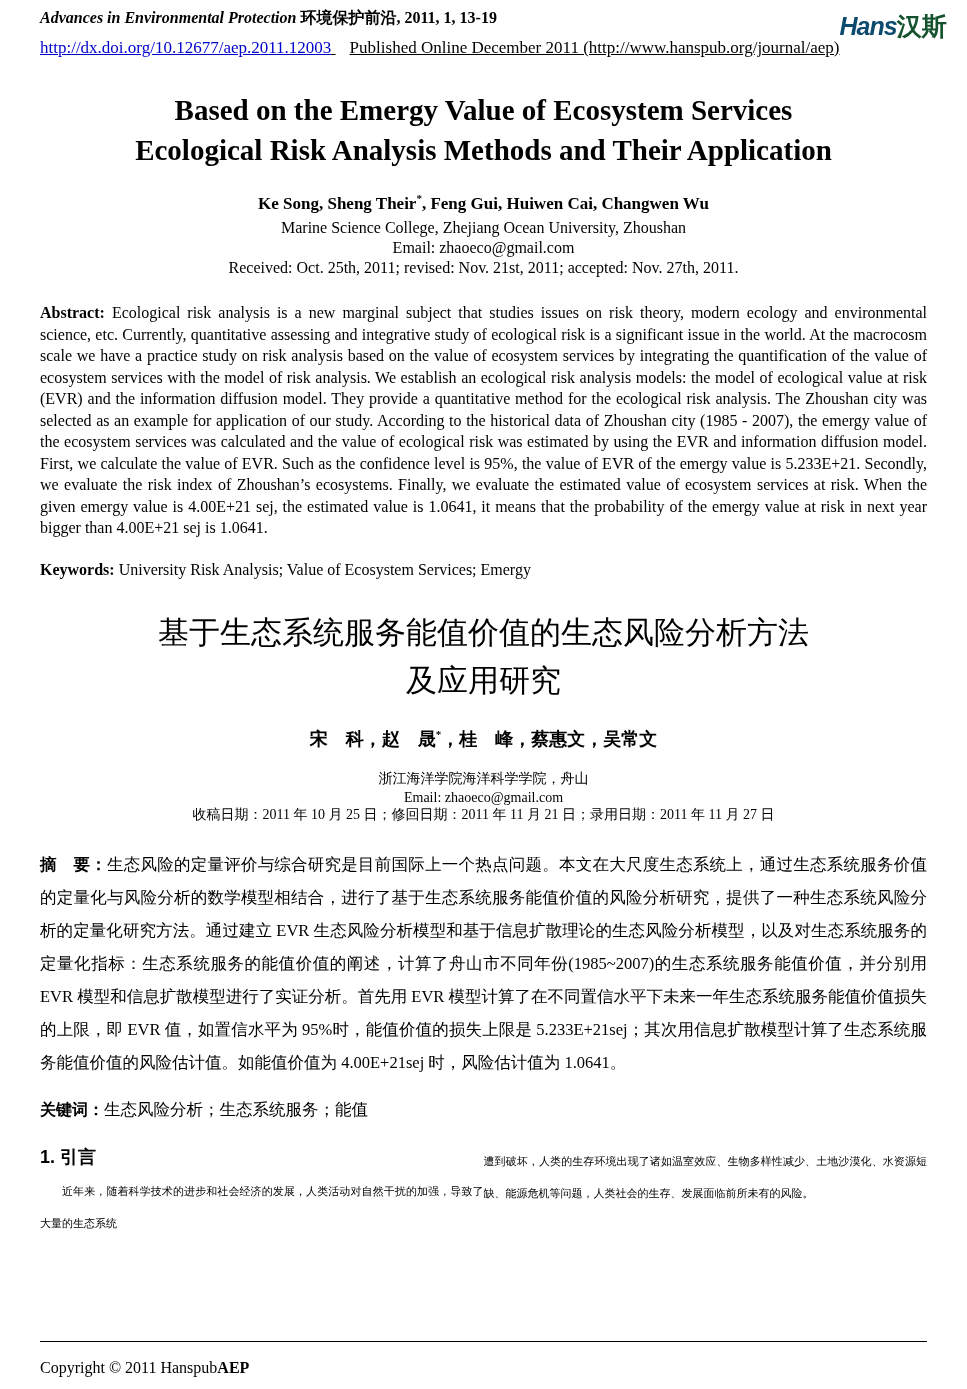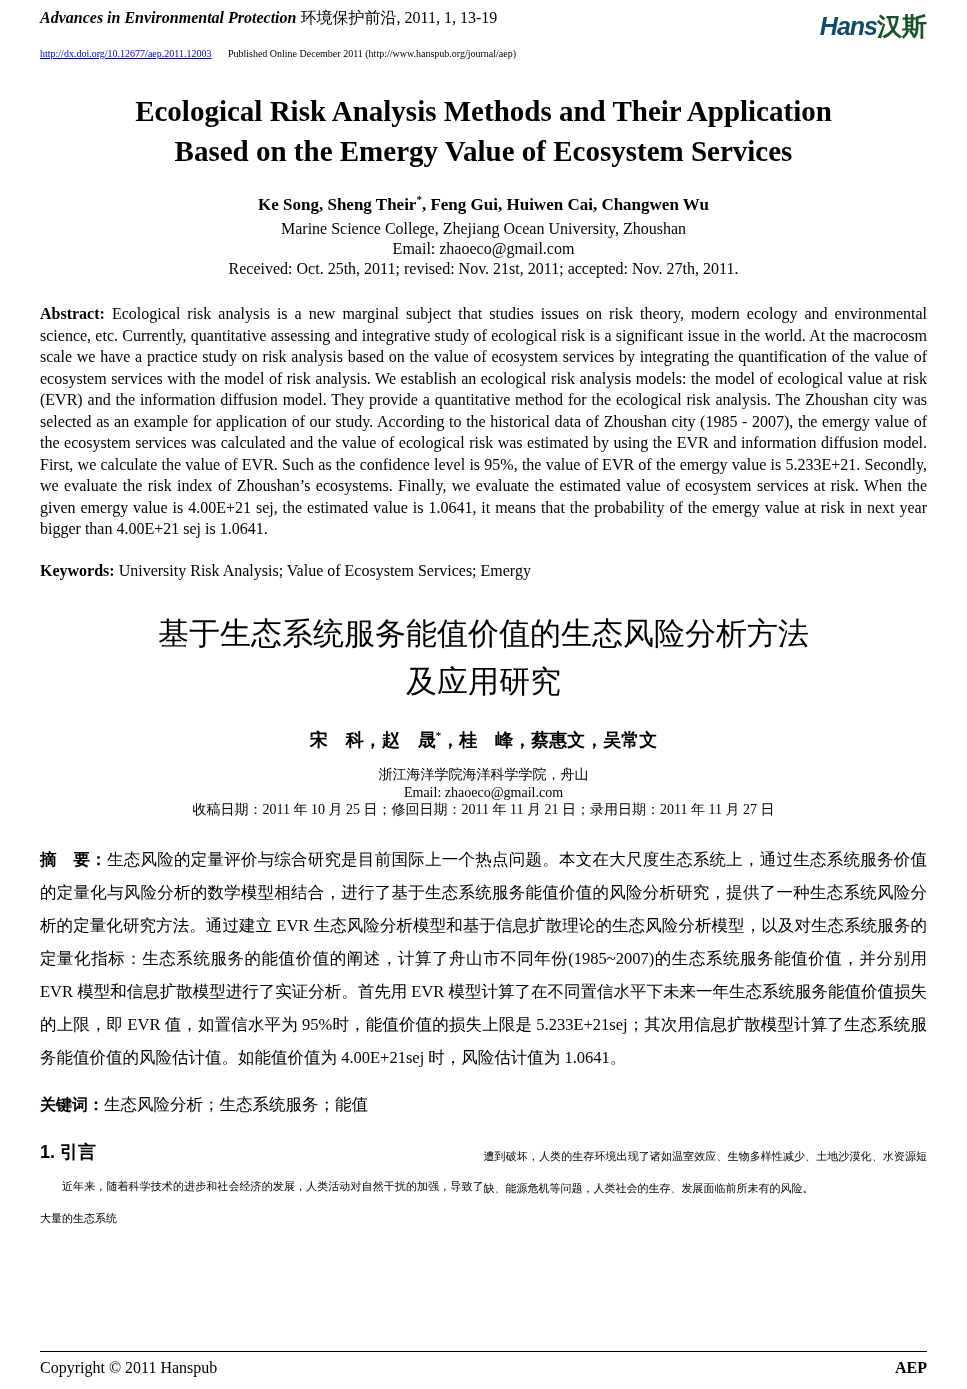--- a/index.html
+++ b/index.html
@@ -8,61 +8,61 @@
   body {
     width:967px; height:1389px; position:relative; overflow:hidden;
     font-family:"Liberation Serif", serif; color:#000;
   }
   .page { padding:8px 40px 0 40px; }
 
   
   .header { display:flex; justify-content:space-between; align-items:flex-start; }
   .h1line { font-size:16px; line-height:1.3; white-space:nowrap; }
   .journal-en { font-weight:bold; font-style:italic; }
-  .journal-zh, .issue { font-weight:normal;text-align:center; }
-  .h2line { font-size:10px; margin-top:19px; white-space:nowrap; }
+  .journal-zh, .issue { font-weight:bold;text-align:center; }
+  .h2line { font-size:17px; margin-top:9px; white-space:nowrap;text-decoration:underline; }
   .doi-link { color:#0000cc; text-decoration:underline; cursor:pointer; }
   .published { margin-left:14px; }
   .logo { font-family:"Liberation Sans", sans-serif; font-size:25px; white-space:nowrap; margin-top:2px; }
   .logo-en { color:#0c4a6e; font-weight:bold; font-style:italic; letter-spacing:-1px; }
   .logo-zh { color:#14532d; font-weight:bold; }
 
   
   .title-en { text-align:center; font-weight:bold; font-size:29px; line-height:1.38; margin-top:32px; }
   .authors { text-align:center; font-weight:bold; font-size:17px; margin-top:22px; }
   .authors sup, .authors-zh sup { font-size:11px; }
   .meta { text-align:center; font-size:16px; line-height:1.25; }
   .meta.first { margin-top:5px; }
 
   .abstract { margin-top:24px; font-size:16px; line-height:21.5px; text-align:justify; }
   .keywords { margin-top:22px; font-size:16px; }
 
   
   .title-zh { text-align:center; font-weight:normal; font-size:31px; line-height:1.55; margin-top:30px; }
   .authors-zh { text-align:center; font-weight:bold; font-size:18px; margin-top:22px; }
   .meta-zh { text-align:center; font-size:14px; line-height:1.25; }
-  .meta-zh.first { margin-top:14px; }
+  .meta-zh.first { margin-top:20px;font-family:Liberation Mono, monospace; }
 
   .abstract-zh { margin-top:24px; font-size:16.5px; line-height:33px; text-align:justify; }
   .abstract-zh b { letter-spacing:0; }
   .keywords-zh { margin-top:20px; font-size:16.5px; font-weight:normal; }
   .keywords-zh b { font-family:"Liberation Sans", sans-serif; font-size:16px; }
 
   
   .two-col { display:flex; margin-top:24px; }
   .col { flex:1 1 0; min-width:0; }
   .sec-heading { font-family:"Liberation Sans", sans-serif; font-size:18px; font-weight:bold; }
   .col p { font-size:11px; line-height:32px; text-align:justify; }
   .col .indent { text-indent:2em; margin-top:6px; }
 
   
   .footer {
     position:absolute; left:40px; right:40px; bottom:12px;
-    border-top:1px solid #000; padding-top:7px;
-    display:flex; justify-content:space-between; font-size:16px;
+    border-top:1px solid #000; padding-top:17px;
+    display:flex; justify-content:flex-start; font-size:16px;
   }
   .footer .abbr { font-weight:bold; }
 </style>
 </head>
 <body>
 
 <div class="page">
 
   <div class="header">
     <div>
@@ -74,22 +74,22 @@
         <a href="#" class="doi-link">http://dx.doi.org/10.12677/aep.2011.12003</a>
         <span class="published">Published Online December 2011 (http://www.hanspub.org/journal/aep)</span>
       </div>
     </div>
     <div class="logo">
       <span class="logo-en">Hans</span><span class="logo-zh">汉斯</span>
     </div>
   </div>
 
   <h1 class="title-en">
+    <div>Based on the Emergy Value of Ecosystem Services</div>
     <div>Ecological Risk Analysis Methods and Their Application</div>
-    <div>Based on the Emergy Value of Ecosystem Services</div>
   </h1>
 
   <div class="authors"><span>Ke Song, Sheng Their</span><sup>*</sup><span>, Feng Gui, Huiwen Cai, Changwen Wu</span></div>
 
   <div class="meta first">Marine Science College, Zhejiang Ocean University, Zhoushan</div>
   <div class="meta">Email: zhaoeco@gmail.com</div>
   <div class="meta">Received: Oct. 25th, 2011; revised: Nov. 21st, 2011; accepted: Nov. 27th, 2011.</div>
 
   <p class="abstract"><b>Abstract:</b> <span>Ecological risk analysis is a new marginal subject that studies issues on risk theory, modern ecology and environmental science, etc. Currently, quantitative assessing and integrative study of ecological risk is a significant issue in the world. At the macrocosm scale we have a practice study on risk analysis based on the value of ecosystem services by integrating the quantification of the value of ecosystem services with the model of risk analysis. We establish an ecological risk analysis models: the model of ecological value at risk (EVR) and the information diffusion model. They provide a quantitative method for the ecological risk analysis. The Zhoushan city was selected as an example for application of our study. According to the historical data of Zhoushan city (1985 - 2007), the emergy value of the ecosystem services was calculated and the value of ecological risk was estimated by using the EVR and information diffusion model. First, we calculate the value of EVR. Such as the confidence level is 95%, the value of EVR of the emergy value is 5.233E+21. Secondly, we evaluate the risk index of Zhoushan’s ecosystems. Finally, we evaluate the estimated value of ecosystem services at risk. When the given emergy value is 4.00E+21 sej, the estimated value is 1.0641, it means that the probability of the emergy value at risk in next year bigger than 4.00E+21 sej is 1.0641.</span></p>
 

